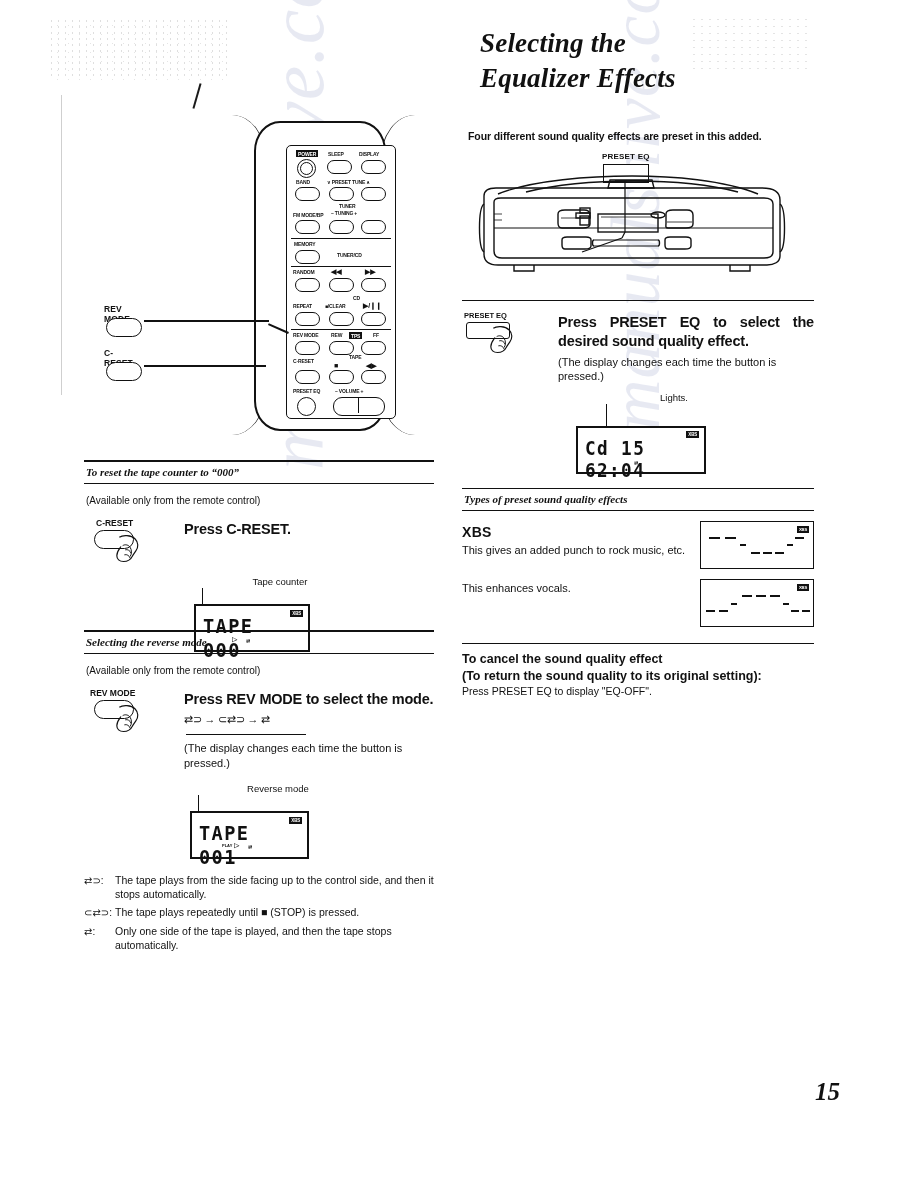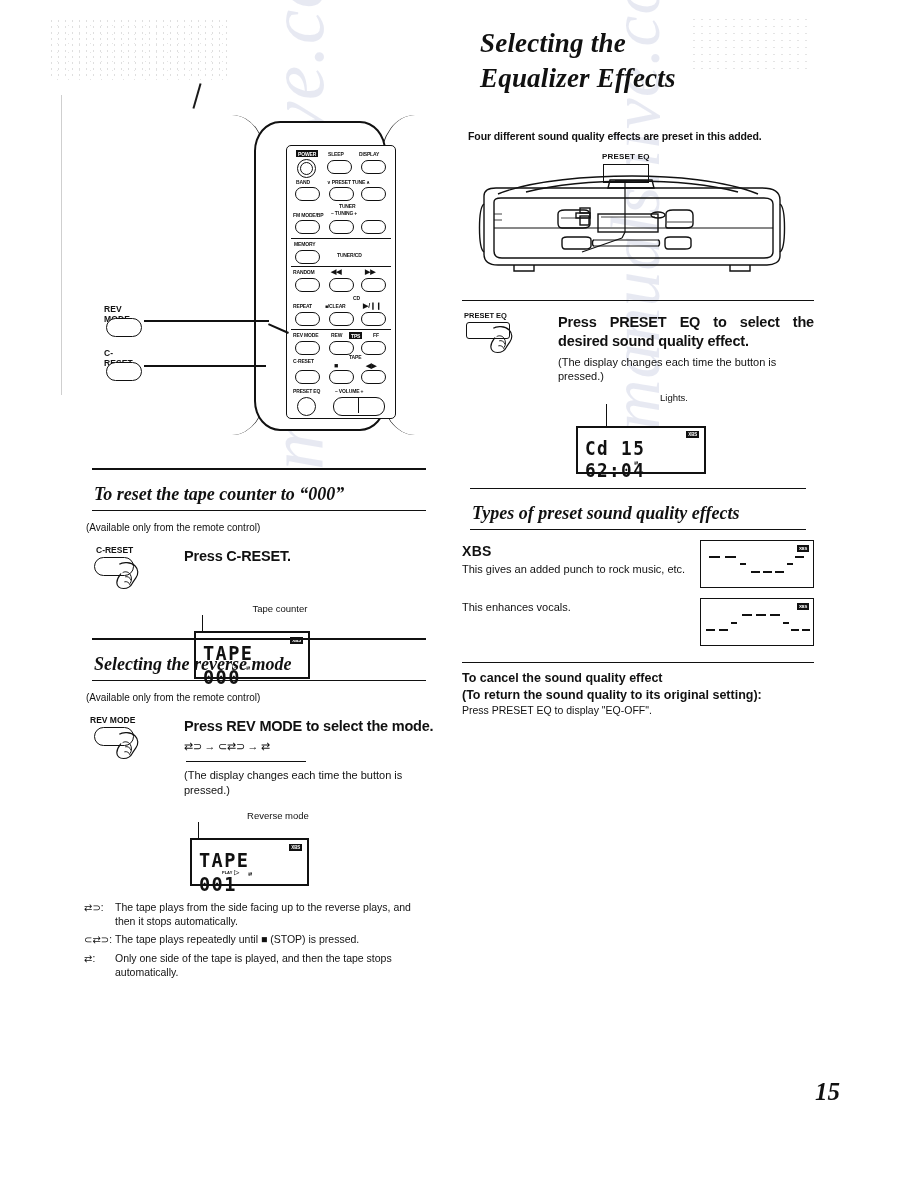--- a/index.html
+++ b/index.html
@@ -64,25 +64,25 @@
     font-weight:bold;font-style:italic;
     font-size:27px;line-height:1.30;
     margin:6px 0 0 18px;
     letter-spacing:.2px;
   }
   .intro{
     font-size:10.5px;font-weight:bold;margin:34px 0 0 6px;letter-spacing:-0.1px;
   }
   .sec-head{
     font-family:"Liberation Serif", serif;
-    font-weight:bold;font-style:italic;font-size:18px;
+    font-weight:bold;font-style:italic;font-size:11px;
     border-top:2.5px solid #111;
     border-bottom:1.2px solid #111;
-    padding:14px 0 5px 2px;
-    margin:8px;
+    padding:4px 0 5px 2px;
+    margin:0;
   }
   .sec-head.thin-top{border-top:1.6px solid #111;}
   .note-small{font-size:10px;margin:11px 0 0 2px;}
 
   
   .remote-wrap{position:absolute;left:150px;top:95px;width:180px;height:320px;}
   .remote-body{
     position:absolute;left:20px;top:6px;width:128px;height:306px;
     border:2.2px solid #111;border-radius:26px/30px;background:#fff;
   }
@@ -343,21 +343,21 @@
           <div class="lcd-badge" style="right:5px;top:4px;">XBS</div>
           <div class="lcd-tiny" style="left:30px;top:30px;">PLAY</div>
           <div class="lcd-play" style="left:42px;top:27px;">▷</div>
           <div class="lcd-rev" style="left:56px;top:30px;">⇄</div>
         </div>
       </div>
 
       <div style="margin-top:14px;">
         <div class="bl">
           <div class="sym">⇄⊃:</div>
-          <div class="txt">The tape plays from the side facing up to the reverse plays, and then it stops automatically.</div>
+          <div class="txt">The tape plays from the side facing up to the control side, and then it stops automatically.</div>
         </div>
         <div class="bl">
           <div class="sym">⊂⇄⊃:</div>
           <div class="txt">The tape plays repeatedly until ■ (STOP) is pressed.</div>
         </div>
         <div class="bl">
           <div class="sym">⇄:</div>
           <div class="txt">Only one side of the tape is played, and then the tape stops automatically.</div>
         </div>
       </div>

